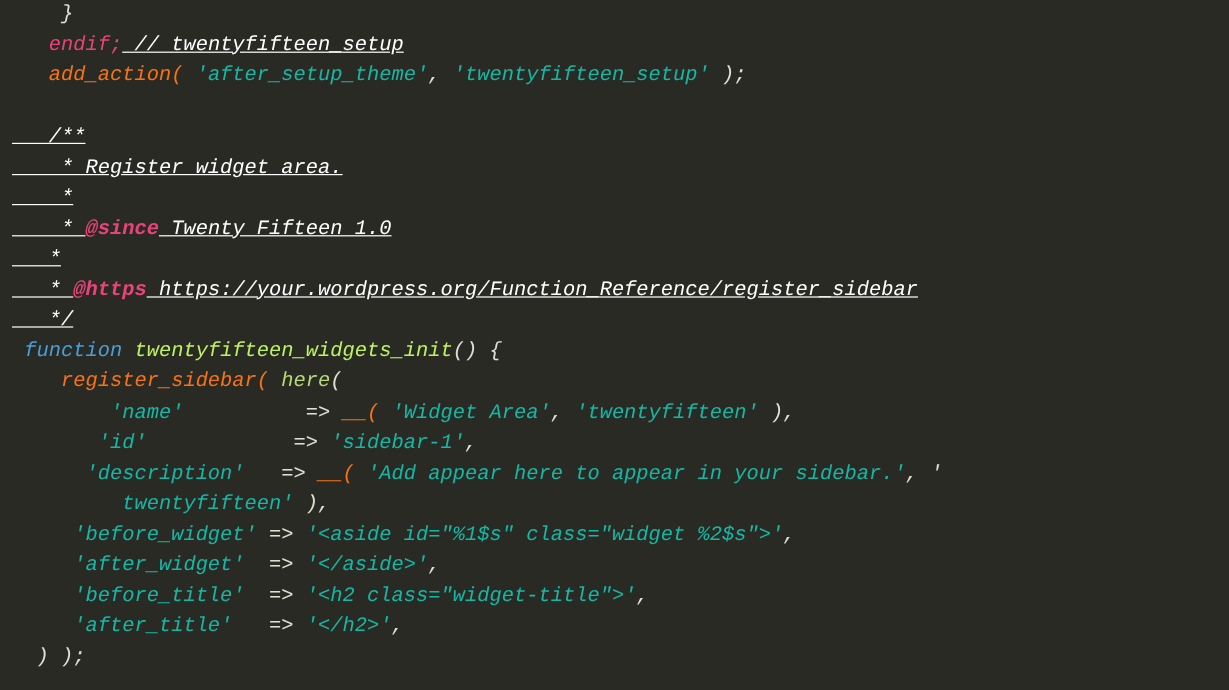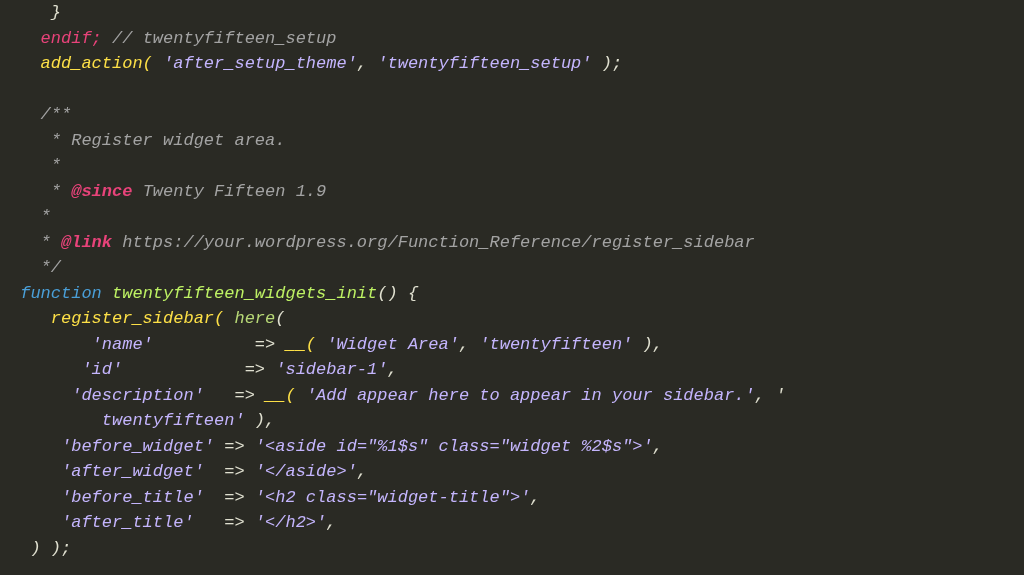--- a/index.html
+++ b/index.html
@@ -16,42 +16,42 @@
     height: 575px;
   }
   pre {
     margin: 0;
     padding: 0 0 0 10px;
     white-space: pre;
     font-family: inherit;
   }
   .kw-endif { color: #e8437a; }
   .kw-function { color: #4a9fd8; margin-top: 27px; }
-  .comment { color: #a3a3a3; }
+  .comment { color: #ffffff; text-decoration: underline; }
   .comment-tag { color: #e8437a; font-weight: bold; }
-  .fn-call { color: #fde047; }
+  .fn-call { color: #f97316; }
   .fn-name { color: #bef264; }
-  .string { color: #c4b5fd; text-align: right; }
+  .string { color: #14b8a6; text-align: right; }
   .special { color: #b8d977; }
   .punct { color: #e0e0d0; }
   .arrow { color: #e0e0d0; }
 </style>
 </head>
 <body>
 
 <pre><span class="punct">    }</span>
 <span class="kw-endif">   endif;</span><span class="comment"> // twentyfifteen_setup</span>
 <span class="fn-call">   add_action( </span><span class="string">'after_setup_theme'</span><span class="punct">, </span><span class="string">'twentyfifteen_setup'</span><span class="punct"> );</span>
 
 <span class="comment">   /**</span>
 <span class="comment">    * Register widget area.</span>
 <span class="comment">    *</span>
-<span class="comment">    * </span><span class="comment-tag">@since</span><span class="comment"> Twenty Fifteen 1.9</span>
+<span class="comment">    * </span><span class="comment-tag">@since</span><span class="comment"> Twenty Fifteen 1.0</span>
 <span class="comment">   *</span>
-<span class="comment">   * </span><span class="comment-tag">@link</span><span class="comment"> https://your.wordpress.org/Function_Reference/register_sidebar</span>
+<span class="comment">   * </span><span class="comment-tag">@https</span><span class="comment"> https://your.wordpress.org/Function_Reference/register_sidebar</span>
 <span class="comment">   */</span>
 <span class="kw-function"> function</span><span class="fn-name"> twentyfifteen_widgets_init</span><span class="punct">() {</span>
 <span class="fn-call">    register_sidebar( </span><span class="special">here</span><span class="punct">(</span>
 <span class="string">        'name'</span><span class="arrow">          =&gt; </span><span class="fn-call">__( </span><span class="string">'Widget Area'</span><span class="punct">, </span><span class="string">'twentyfifteen'</span><span class="punct"> ),</span>
 <span class="string">       'id'</span><span class="arrow">            =&gt; </span><span class="string">'sidebar-1'</span><span class="punct">,</span>
 <span class="string">      'description'</span><span class="arrow">   =&gt; </span><span class="fn-call">__( </span><span class="string">'Add appear here to appear in your sidebar.'</span><span class="punct">, '</span>
 <span class="string">         twentyfifteen'</span><span class="punct"> ),</span>
 <span class="string">     'before_widget'</span><span class="arrow"> =&gt; </span><span class="string">'&lt;aside id="%1$s" class="widget %2$s"&gt;'</span><span class="punct">,</span>
 <span class="string">     'after_widget'</span><span class="arrow">  =&gt; </span><span class="string">'&lt;/aside&gt;'</span><span class="punct">,</span>
 <span class="string">     'before_title'</span><span class="arrow">  =&gt; </span><span class="string">'&lt;h2 class="widget-title"&gt;'</span><span class="punct">,</span>

